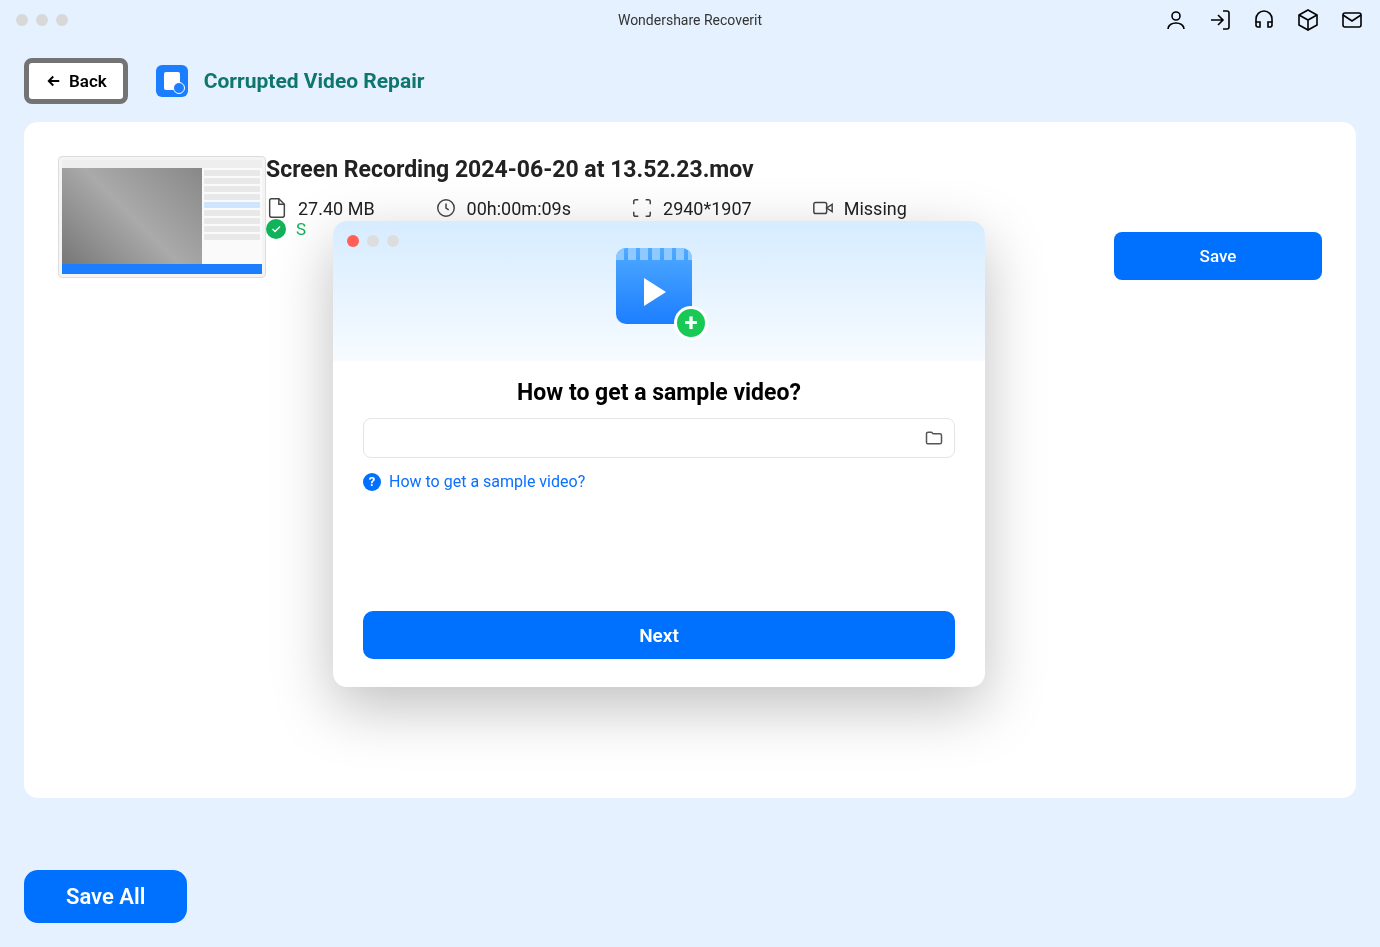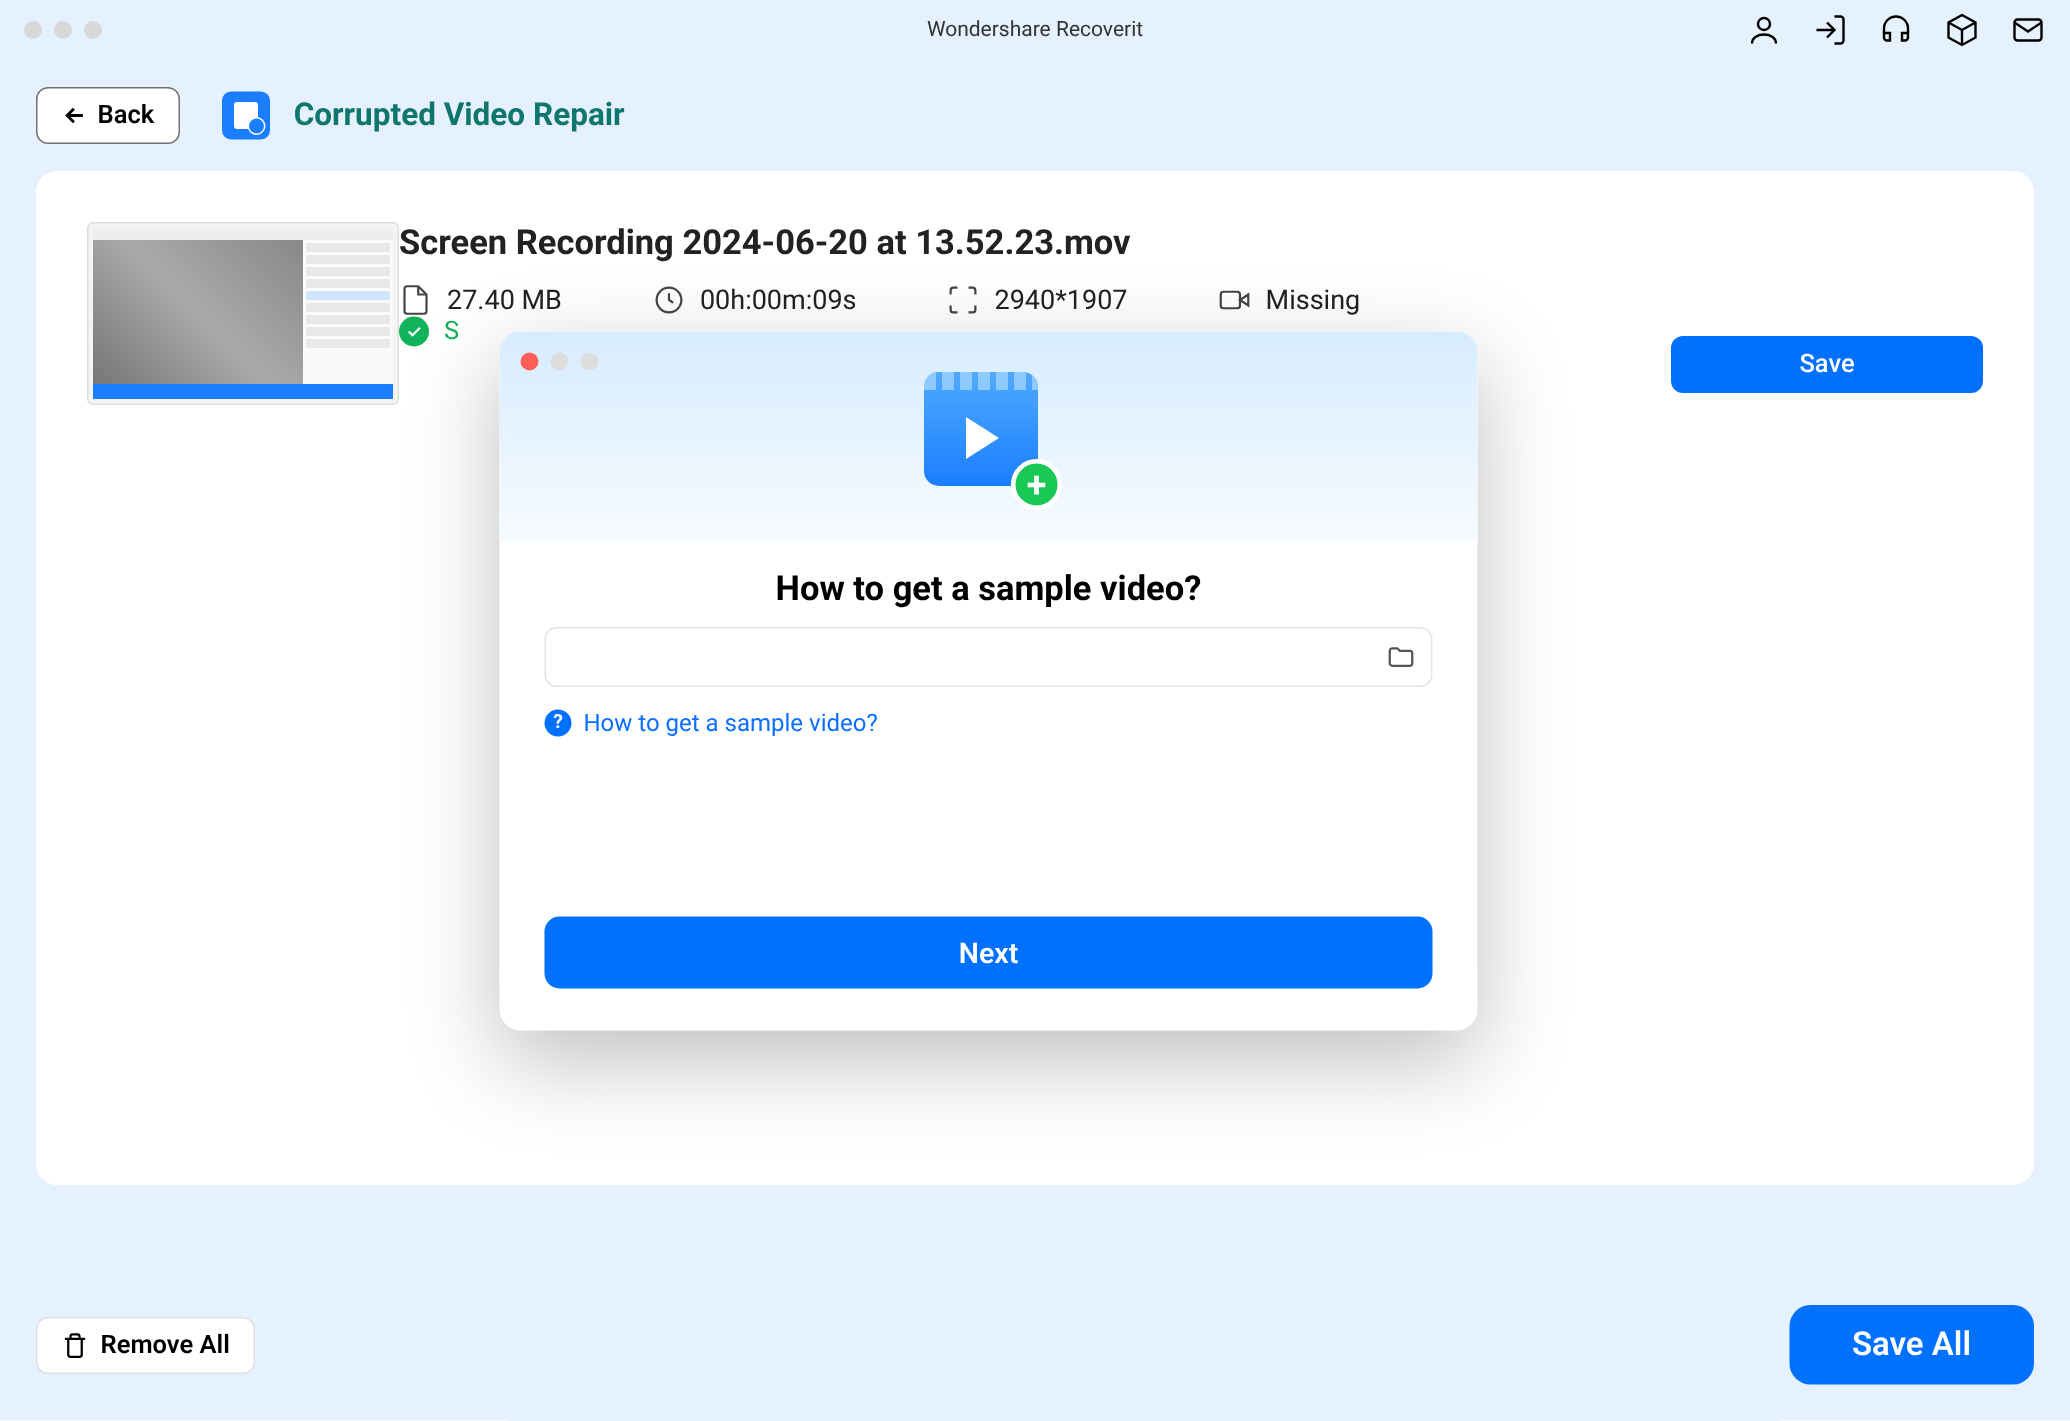--- a/index.html
+++ b/index.html
@@ -4,21 +4,21 @@
 <style>
 *{box-sizing:border-box;margin:0;padding:0;font-family:-apple-system,BlinkMacSystemFont,"Segoe UI",Roboto,sans-serif}
 body{width:1380px;height:947px;background:#e5f1ff;overflow:hidden;position:relative}
 .titlebar{height:40px;display:flex;align-items:center;padding:0 16px;position:relative}
 .traffic{display:flex;gap:8px}
 .tl{width:12px;height:12px;border-radius:50%;background:#d8d8d8}
 .app-title{position:absolute;left:50%;transform:translateX(-50%);font-size:14px;color:#333}
 .header-icons{margin-left:auto;display:flex;gap:20px;align-items:center}
 .header-icons svg{width:24px;height:24px;stroke:#000;stroke-width:1.6;fill:none;cursor:pointer}
 .toolbar{display:flex;align-items:center;padding:18px 24px;gap:16px}
-.back-btn{background:#fff;border:1px solid #737373;border-radius:8px;padding:8px 16px;display:flex;align-items:center;gap:6px;font-size:17px;font-weight:600;cursor:pointer}
+.back-btn{background:#fff;border:5px solid #737373;border-radius:8px;padding:8px 16px;display:flex;align-items:center;gap:6px;font-size:17px;font-weight:600;cursor:pointer}
 .back-btn svg{width:18px;height:18px;stroke:#000;stroke-width:2.5;fill:none}
 .page-icon{width:32px;height:32px;border-radius:6px;background:#1b7eff;display:flex;align-items:center;justify-content:center;position:relative;margin-left:12px}
 .page-icon::before{content:"";width:16px;height:18px;background:#fff;border-radius:2px}
 .page-icon::after{content:"";position:absolute;right:3px;bottom:3px;width:10px;height:10px;border-radius:50%;background:#1b7eff;border:1.5px solid #fff}
 .page-title{font-size:21px;font-weight:700;color:#0f766e}
 .main-card{margin:0 24px;background:#fff;border-radius:14px;padding:34px;height:676px}
 .file-row{display:flex;}
 .thumb{width:208px;height:122px;background:#f4f4f4;border:1px solid #ddd;border-radius:4px;padding:3px;flex-shrink:0;display:flex;flex-direction:column}
 .thumb-top{height:8px;background:#eee}
 .thumb-body{flex:1;display:flex}
@@ -29,21 +29,21 @@
 .thumb-bottom{height:10px;background:#1b7eff}
 .file-info{flex:1;min-width:0}
 .file-name{font-size:23px;font-weight:700;color:#222;margin-bottom:14px}
 .meta-row{display:flex;gap:60px;align-items:center;}
 .meta-item{display:flex;align-items:center;gap:10px;font-size:18px;color:#222}
 .meta-item svg{width:22px;height:22px;stroke:#444;stroke-width:1.6;fill:none}
 .status-row{display:flex;align-items:center;gap:10px}
 .status-check{width:20px;height:20px;border-radius:50%;background:#10b35a;display:flex;align-items:center;justify-content:center}
 .status-check svg{width:12px;height:12px;stroke:#fff;stroke-width:3;fill:none}
 .status-text{font-size:17px;color:#10b35a}
-.save-btn{align-self:flex-start;margin-top:76px;min-width:208px;height:38px;background:#0070ff;color:#fff;border:none;border-radius:8px;font-size:17px;font-weight:500;cursor:pointer}
+.save-btn{align-self:flex-start;margin-top:76px;min-width:208px;height:48px;background:#0070ff;color:#fff;border:none;border-radius:8px;font-size:17px;font-weight:500;cursor:pointer}
 .footer{position:absolute;bottom:0;left:0;right:0;padding:24px;display:flex;align-items:center;justify-content:space-between}
 .remove-all{background:#fff;border:1px solid #e0e0e0;border-radius:8px;padding:8px 16px;display:flex;align-items:center;gap:8px;font-size:17px;font-weight:600;cursor:pointer}
 .remove-all svg{width:18px;height:18px;stroke:#000;stroke-width:2;fill:none}
 .save-all{background:#0070ff;color:#fff;border:none;border-radius:14px;padding:14px 42px;font-size:22px;font-weight:600;cursor:pointer}
 
 .modal{position:absolute;left:333px;top:221px;width:652px;height:466px;background:#fff;border-radius:14px;box-shadow:0 20px 60px rgba(0,0,0,.25);overflow:hidden;display:flex;flex-direction:column}
 .modal-top{height:140px;background:linear-gradient(180deg,#d6ecff 0%,#f7fbff 100%);position:relative;display:flex;align-items:center;justify-content:center}
 .modal-traffic{position:absolute;top:14px;left:14px;display:flex;gap:8px}
 .modal-traffic .mtl{width:12px;height:12px;border-radius:50%}
 .mred{background:#ff5f57}
@@ -166,26 +166,20 @@
             </svg>
           </div>
         <span class="status-text">S</span>
       </div>
     </div>
     <button class="save-btn">Save</button>
   </div>
 </div>
 
 <div class="footer">
-  <button class="remove-all">
-    <svg viewBox="0 0 24 24">
-        <path d="M3 6h18M8 6V4a2 2 0 012-2h4a2 2 0 012 2v2M6 6v14a2 2 0 002 2h8a2 2 0 002-2V6"></path>
-      </svg>
-    <span>Remove All</span>
-  </button>
   <button class="save-all">Save All</button>
 </div>
 
 <div class="modal">
   <div class="modal-top">
     <div class="modal-traffic">
       <div class="mtl mred"></div>
       <div class="mtl mgray"></div>
       <div class="mtl mgray"></div>
     </div>

